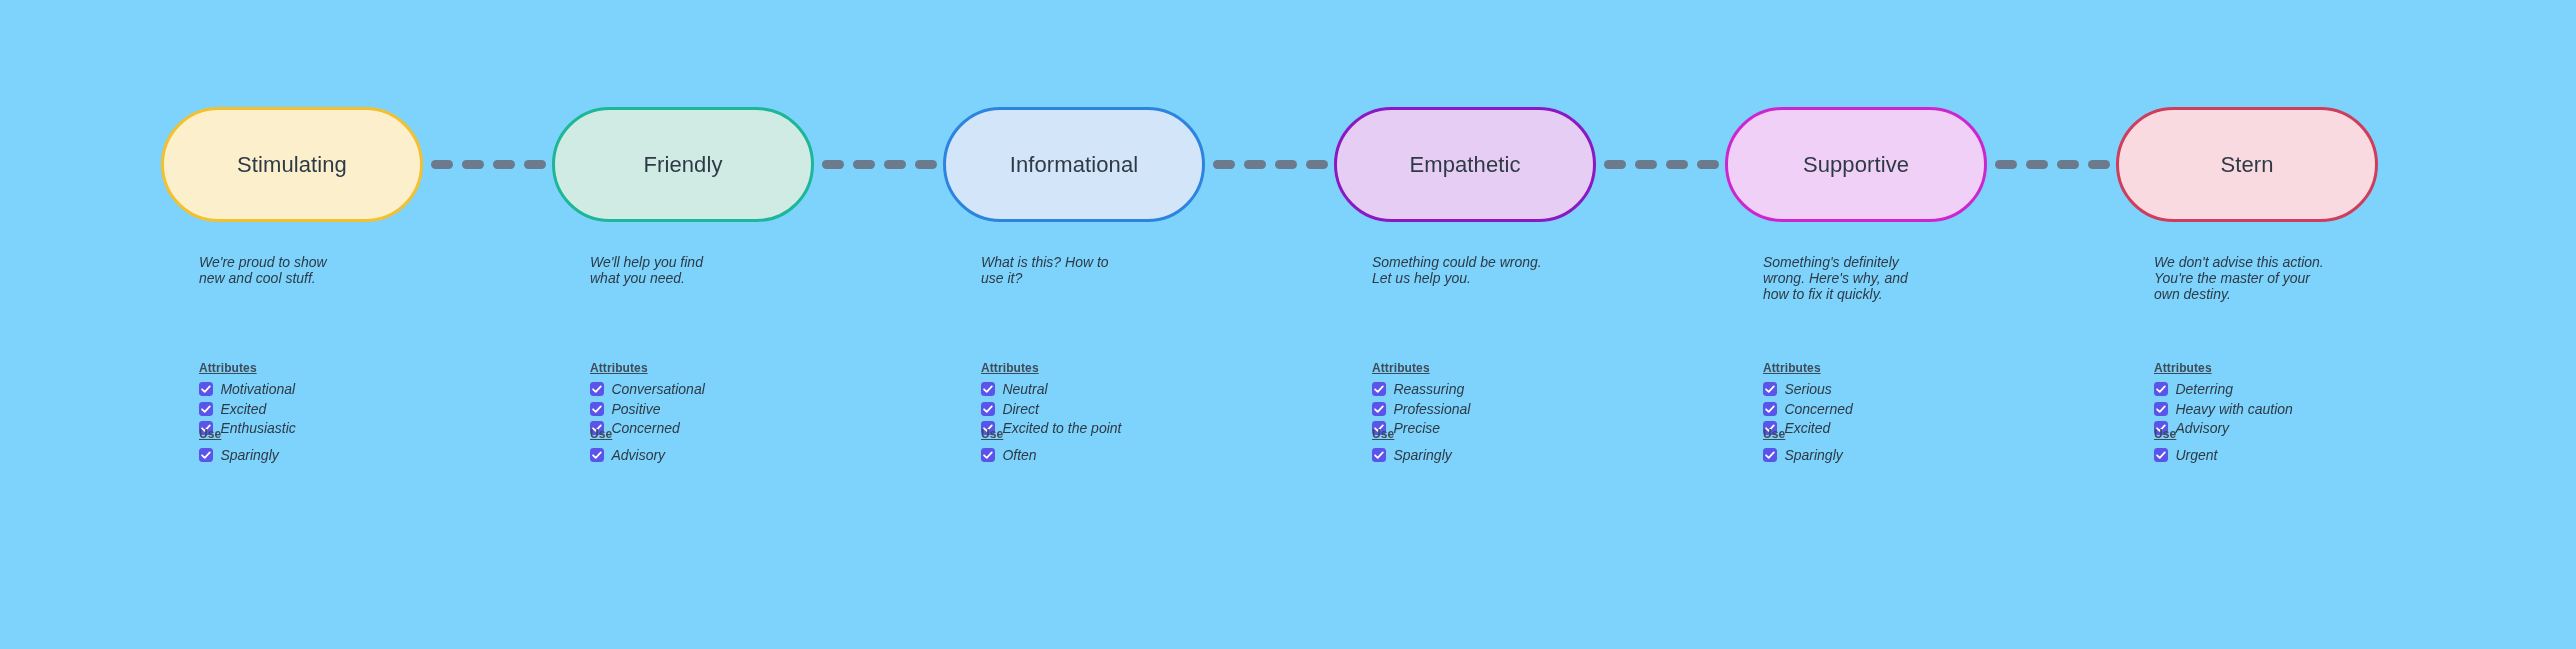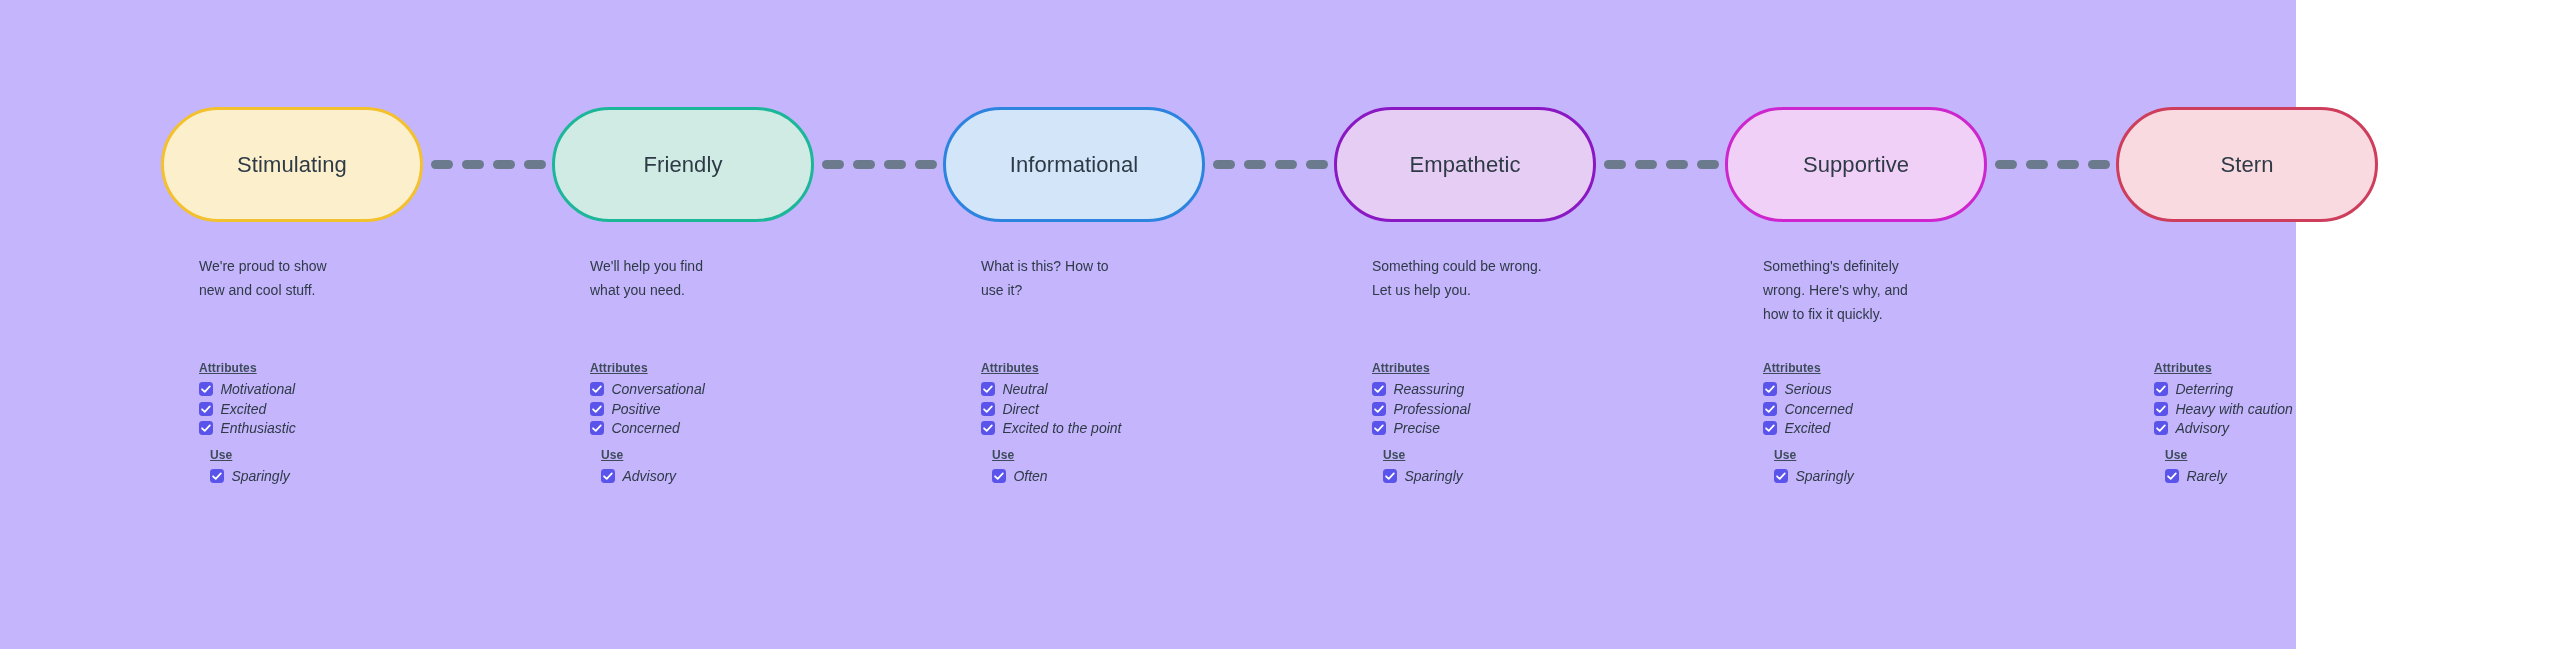--- a/index.html
+++ b/index.html
@@ -10,23 +10,23 @@
   body {
     width: 2576px;
     height: 649px;
     font-family: "Liberation Sans", sans-serif;
     color: #2E3A46;
     overflow: hidden;
   }
 
   .board {
     position: relative;
-    width: 2296px;
+    width: 2576px;
     height: 649px;
-    background: #c4b5fd;
+    background: #7dd3fc;
   }
 
   
   .tone-col {
     position: absolute;
     top: 0;
     width: 391px;
     height: 649px;
   }
 
@@ -75,33 +75,34 @@
     background: #6B7A8C;
   }
 
   
   .desc {
     position: absolute;
     left: 38px;
     top: 254px;
     width: 288px;
     font-size: 14px;
-    line-height: 24px;
+    line-height: 16px;
     color: #2E3A46;
     white-space: pre-line;
+    font-style: italic;
   }
 
   
   .group {
     position: absolute;
     left: 38px;
     width: 315px;
   }
   .group.attributes { top: 361px; }
-  .group.use { top: 448px; margin-left: 11px; }
+  .group.use { top: 427px; }
 
   .group-title {
     font-size: 12px;
     font-weight: bold;
     color: #3E4C5A;
     margin: 0 0 4.7px 0;
     letter-spacing: 0.1px;
     text-decoration: underline;
   }
 
@@ -406,20 +407,23 @@
           <span class="check-label">Sparingly</span>
         </div>
       </div>
     </div>
     <div class="tone-col" style="left:2116px">
       <div class="pill-wrap">
         <div class="pill" style="background:#F8DAE0;border-color:#CE3E5C">
           <span class="pill-label">Stern</span>
         </div>
       </div>
+      <div class="desc">We don't advise this action.
+You're the master of your
+own destiny.</div>
       <div class="group attributes">
         <div class="group-title">Attributes</div>
         <div class="check-row">
           <span class="checkbox">
             <svg viewBox="0 0 15 13" xmlns="http://www.w3.org/2000/svg">
               <path d="M1.6 6.4 L5.6 10.3 L13.2 2.1" fill="none" stroke="#ffffff" stroke-width="2.6" stroke-linecap="round" stroke-linejoin="round"></path>
             </svg>
           </span>
           <span class="check-label">Deterring</span>
         </div>
@@ -441,18 +445,18 @@
         </div>
       </div>
       <div class="group use">
         <div class="group-title">Use</div>
         <div class="check-row">
           <span class="checkbox">
             <svg viewBox="0 0 15 13" xmlns="http://www.w3.org/2000/svg">
               <path d="M1.6 6.4 L5.6 10.3 L13.2 2.1" fill="none" stroke="#ffffff" stroke-width="2.6" stroke-linecap="round" stroke-linejoin="round"></path>
             </svg>
           </span>
-          <span class="check-label">Rarely</span>
+          <span class="check-label">Urgent</span>
         </div>
       </div>
     </div>
   </div>
 
 
 </body></html>

